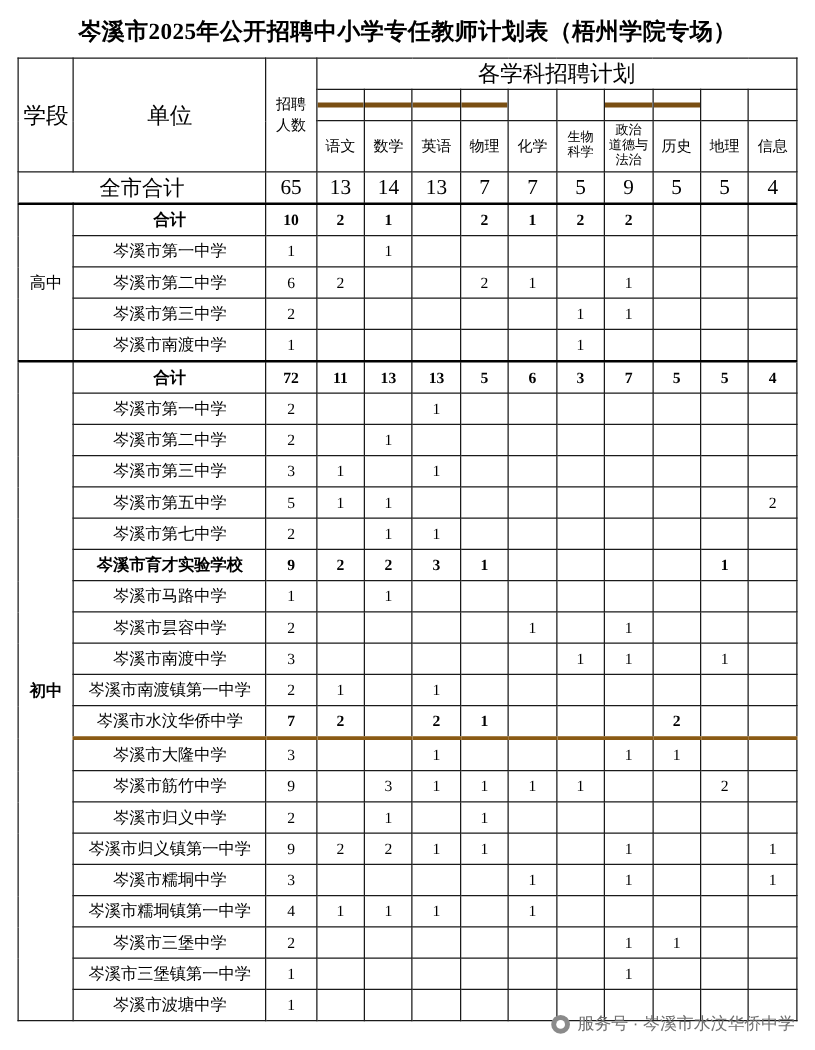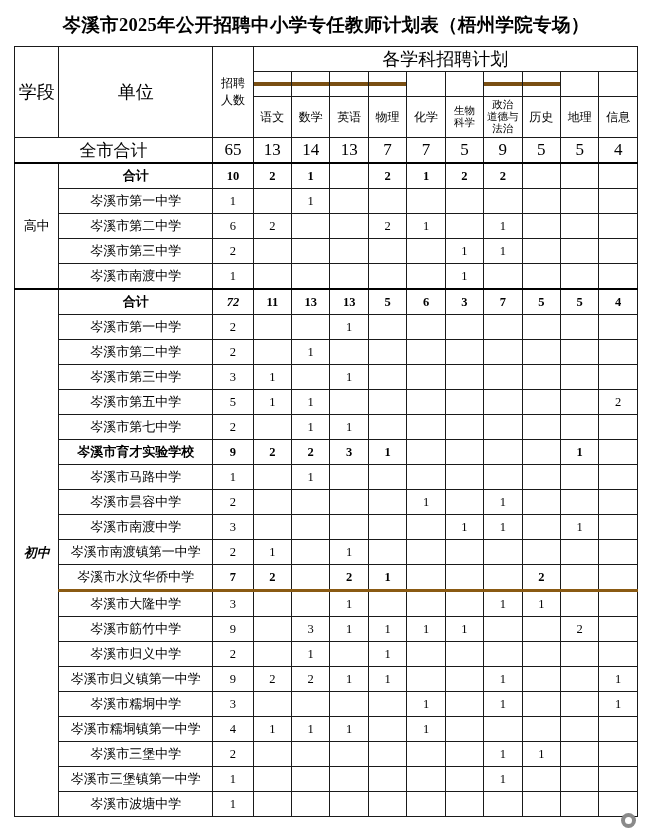--- a/index.html
+++ b/index.html
@@ -305,23 +305,23 @@
           <td class="val"></td>
           <td class="val"></td>
           <td class="val"></td>
           <td class="val">1</td>
           <td class="val"></td>
           <td class="val"></td>
           <td class="val"></td>
           <td class="val"></td>
         </tr>
         <tr class="thick-top">
-          <td rowspan="21" class="stage-cell" style="font-weight: bold; font-style: italic;">初中</td>
+          <td rowspan="21" class="stage-cell" style="font-weight: bold;">初中</td>
           <td class="unit-cell bold" style="font-weight: bold;">合计</td>
-          <td class="val bold" style="font-weight: bold; font-style: italic;">72</td>
+          <td class="val bold" style="font-weight: bold;">72</td>
           <td class="val" style="font-weight: bold;">11</td>
           <td class="val" style="font-weight: bold;">13</td>
           <td class="val" style="font-weight: bold;">13</td>
           <td class="val" style="font-weight: bold;">5</td>
           <td class="val" style="font-weight: bold;">6</td>
           <td class="val" style="font-weight: bold;">3</td>
           <td class="val" style="font-weight: bold;">7</td>
           <td class="val" style="font-weight: bold;">5</td>
           <td class="val" style="font-weight: bold;">5</td>
           <td class="val" style="font-weight: bold;">4</td>
@@ -604,15 +604,16 @@
           <td class="val"></td>
           <td class="val"></td>
           <td class="val"></td>
           <td class="val"></td>
         </tr>
       </tbody>
   </table>
 
   <div class="watermark">
     <span class="wm-badge"></span>
+    <span>服务号 · 岑溪市水汶华侨中学</span>
   </div>
 
 </div>
 
 </body></html>

